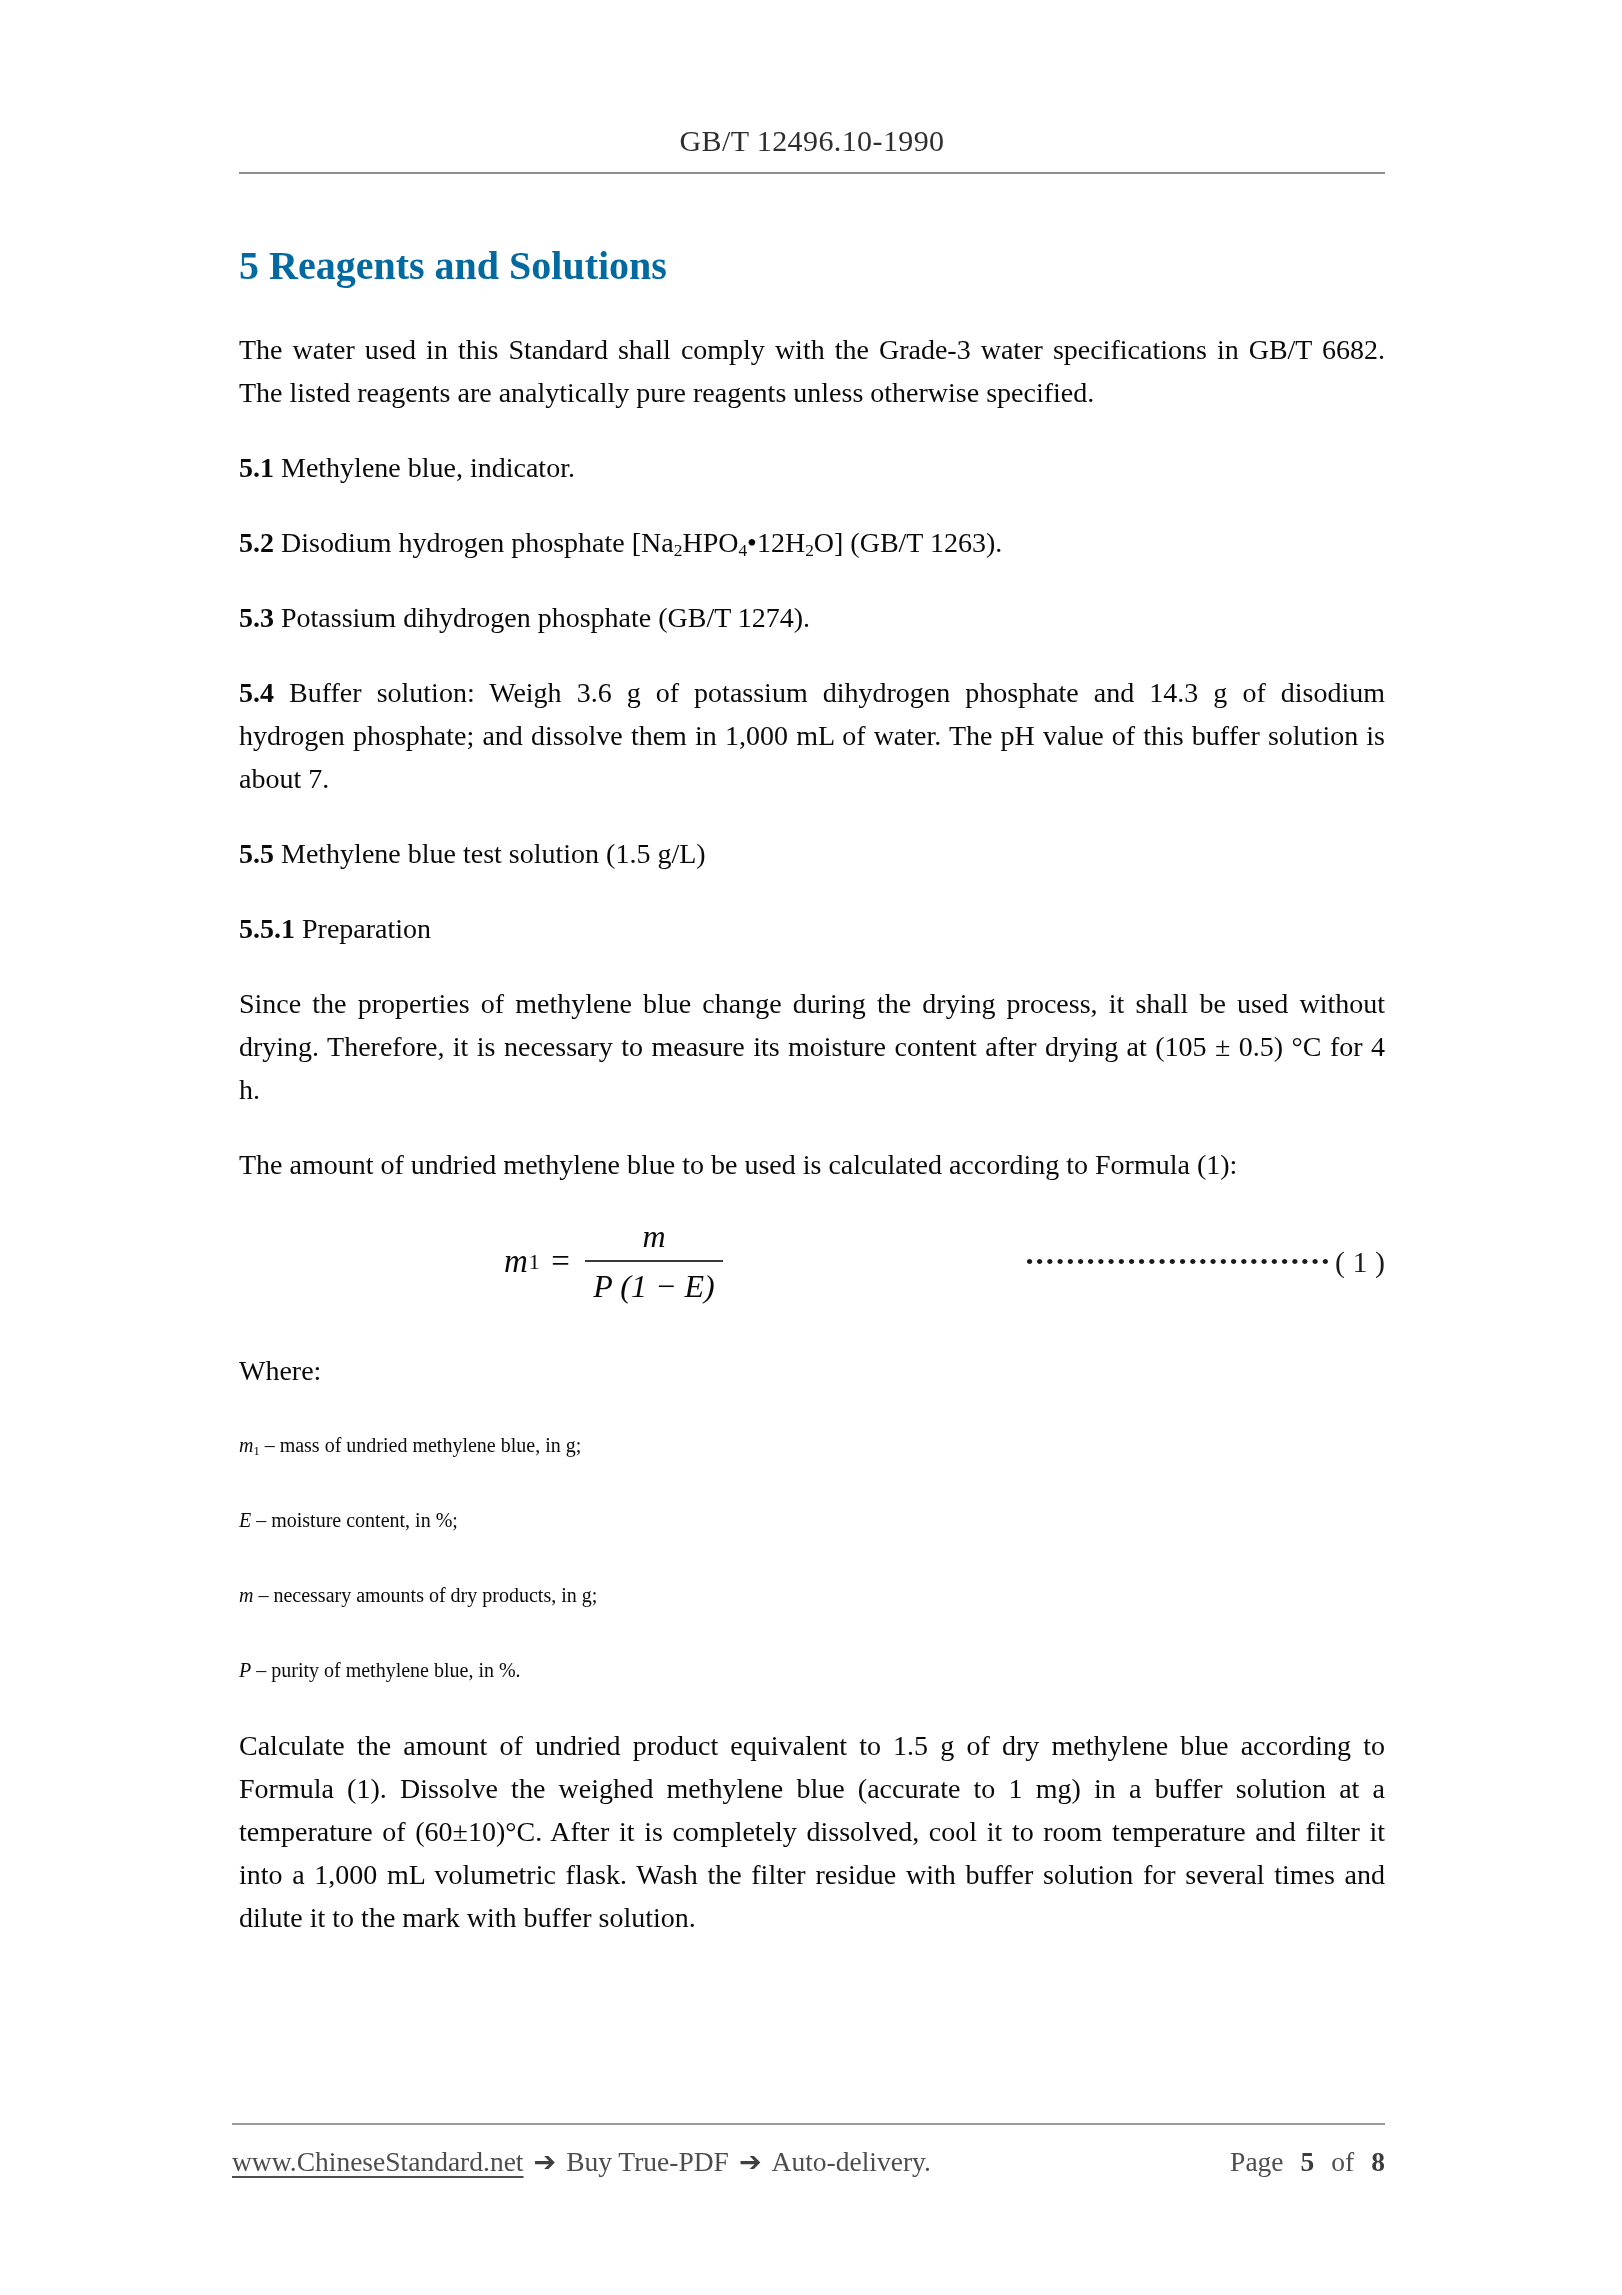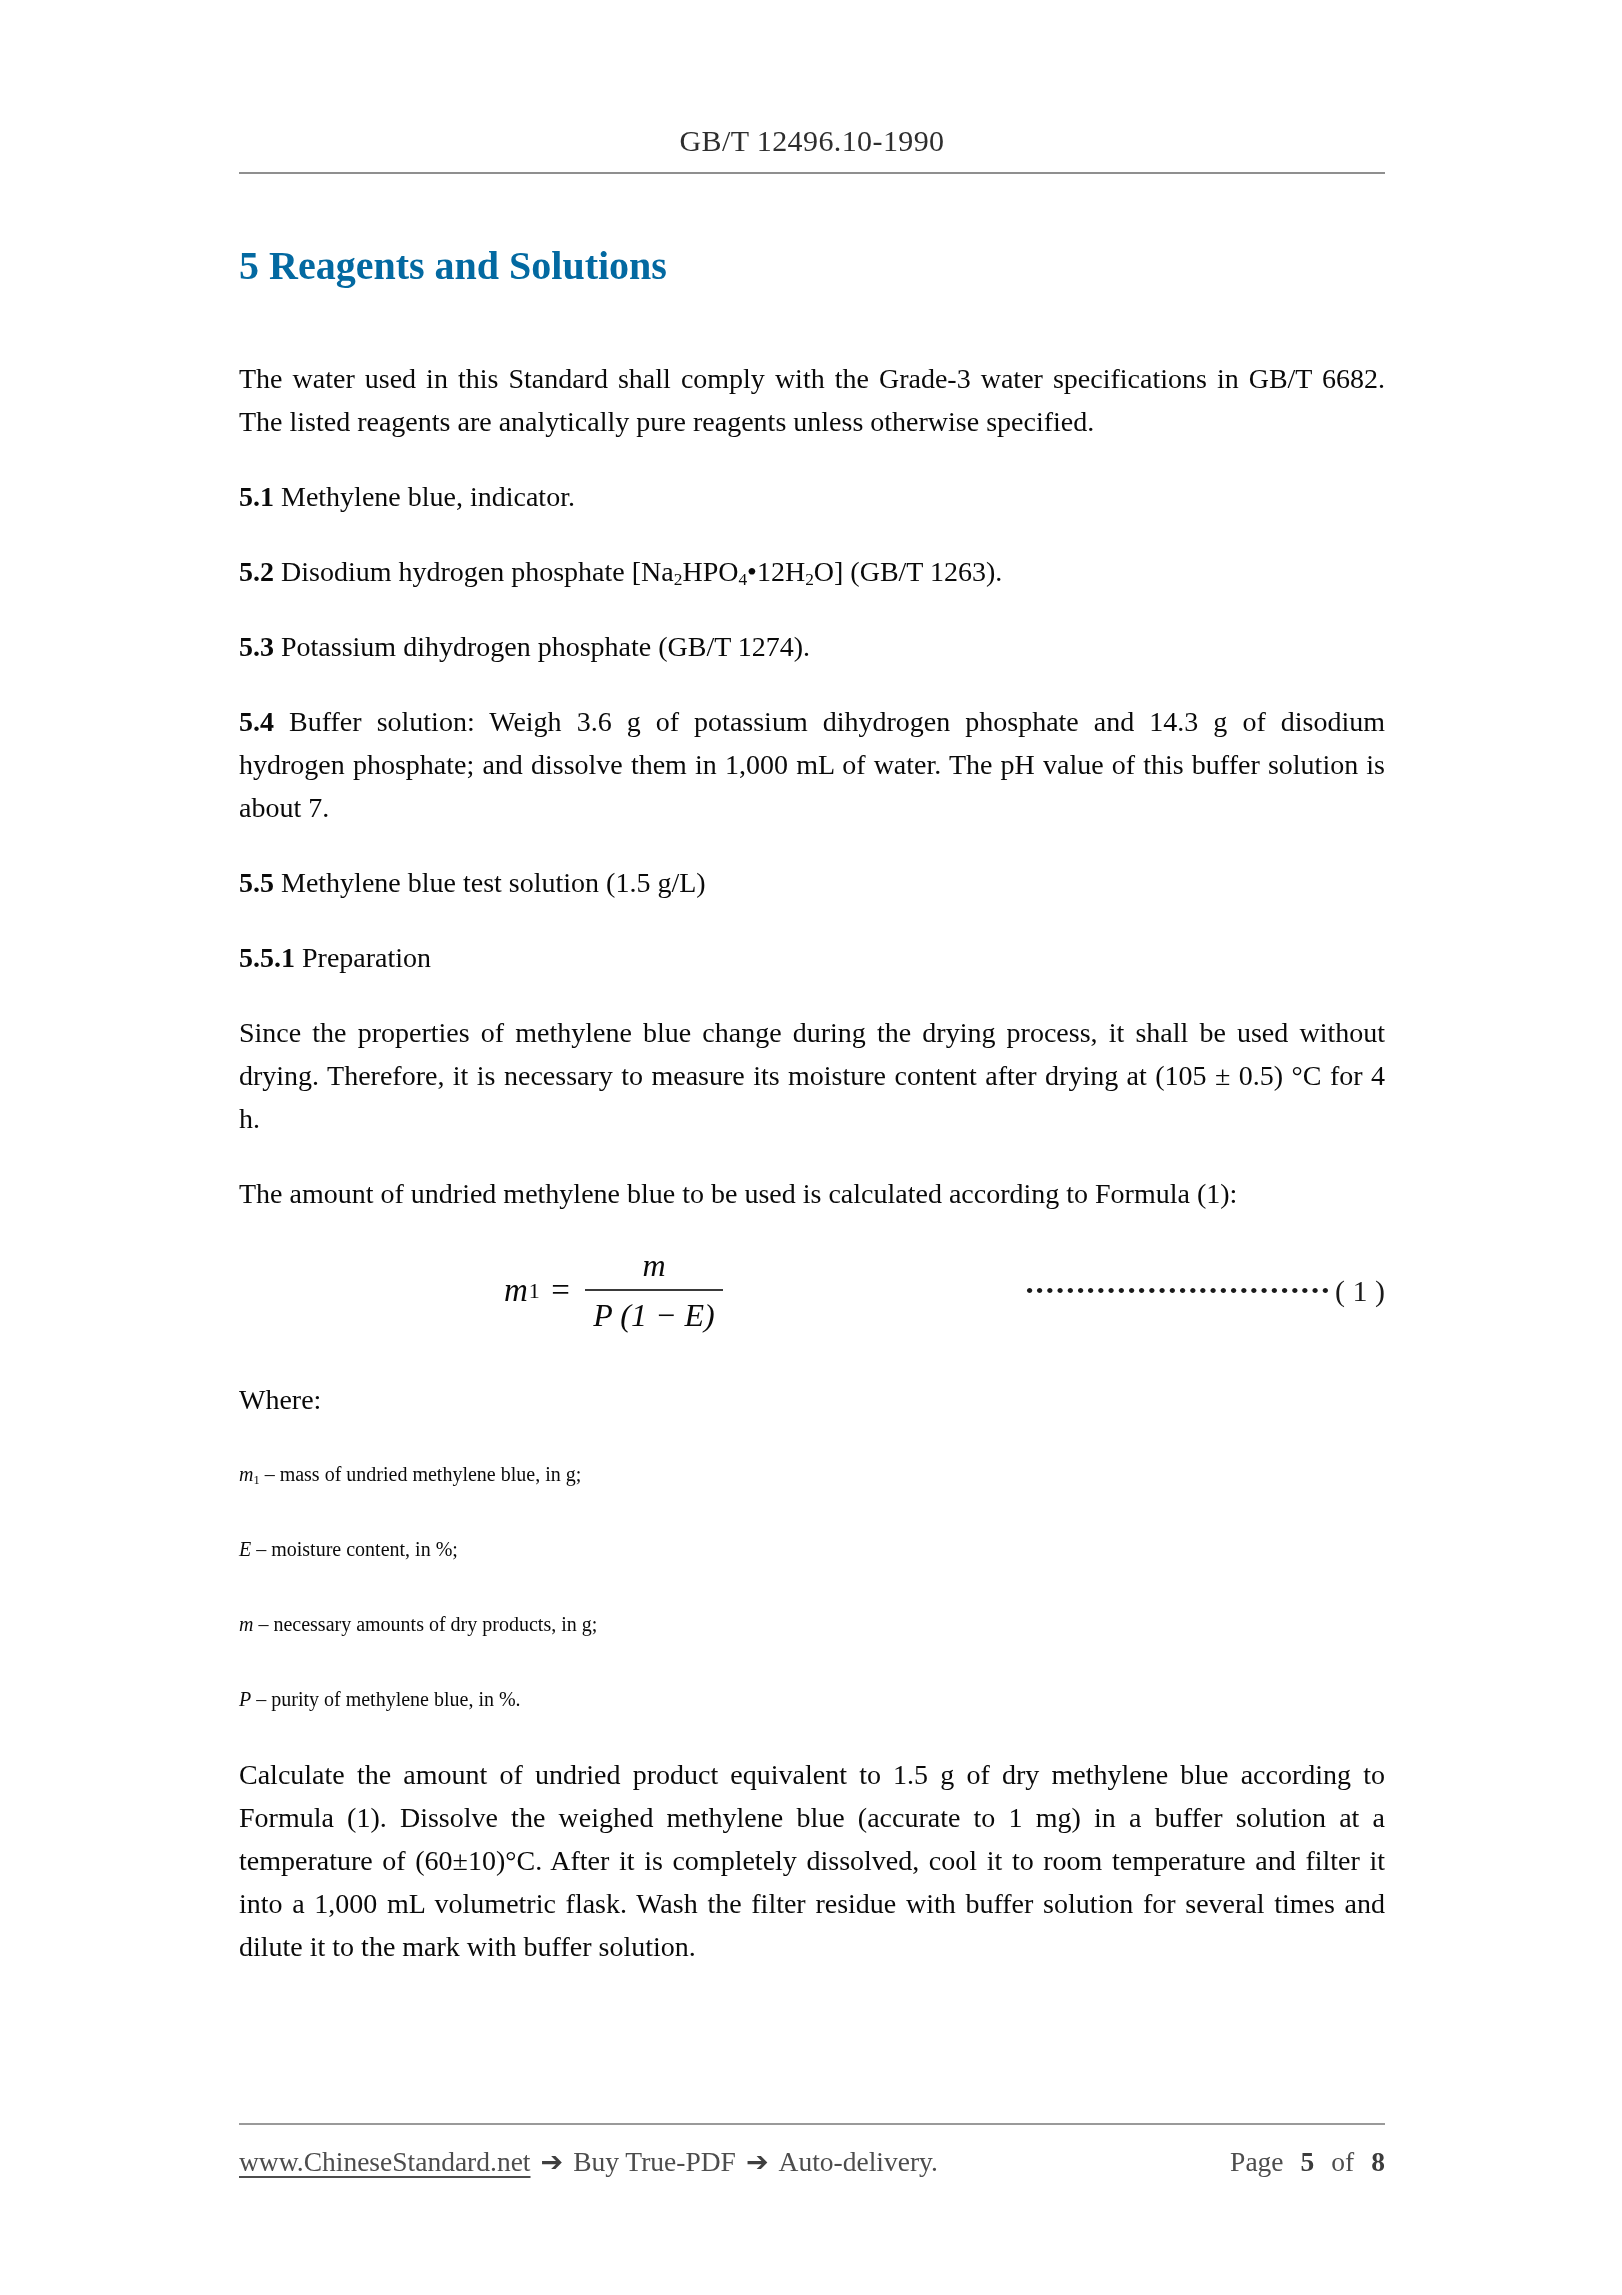--- a/index.html
+++ b/index.html
@@ -35,21 +35,21 @@
   }
   p.body {
     margin: 32px 0 0 0;
     font-size: 28px;
     line-height: 43px;
   }
   p.just {
     text-align: justify;
     text-align-last: left;
   }
-  p.intro { margin-top: 67px; }
+  p.intro { margin-top: 38px; }
   .bold { font-weight: bold; text-align: right; }
   .chem-sub {
     font-size: 0.62em;
     vertical-align: -0.25em;
     line-height: 0;
   }
   
   .formula-row {
     display: flex;
     align-items: center;
@@ -109,21 +109,21 @@
     color: #1a1a1a;
     margin-left: 3.3px;
     white-space: nowrap;
   }
   
   p.def { margin: 32px 0 0 0; font-size: 20px; line-height: 43px; }
   .def-var { font-style: italic; }
   
   .footer {
     position: absolute;
-    left: 239px;
+    left: 232px;
     right: 238px;
     top: 2123px;
   }
   .footer-rule {
     border: none;
     border-top: 2.5px solid #9a9a9a;
     margin: 0;
   }
   .footer-line {
     margin-top: 20px;

